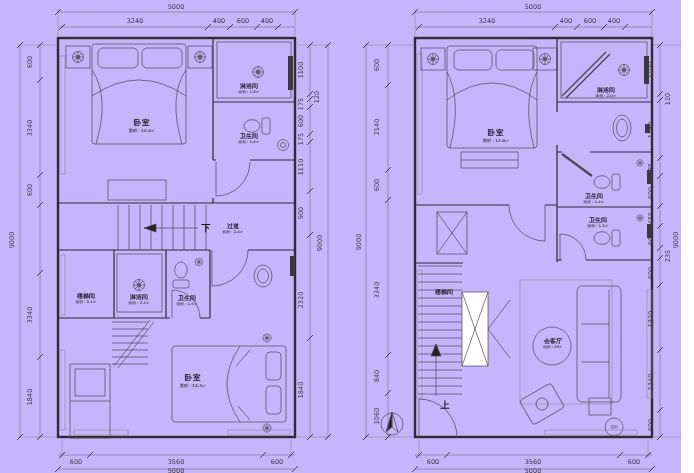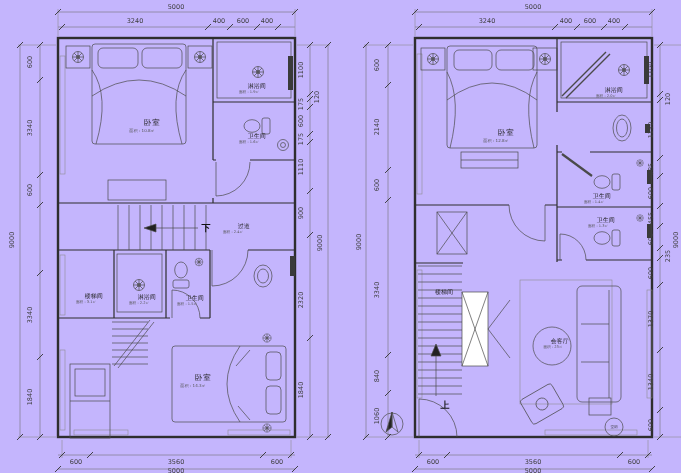--- a/index.html
+++ b/index.html
@@ -2,21 +2,21 @@
 <html><head>
 <meta charset="utf-8">
 <style>
   html,body{margin:0;padding:0;background:#ffffff;}
   .canvas{position:relative;width:681px;height:473px;background:#c4b5fd;overflow:hidden;
           font-family:"DejaVu Sans",sans-serif;}
   .canvas svg{position:absolute;left:0;top:0;}
   .dimh,.dimv{position:absolute;font-size:6.5px;color:#3d3d3d;white-space:nowrap;line-height:1;}
   .dimh{transform:translate(-50%,-50%);}
   .dimv{transform:translate(-50%,-50%) rotate(-90deg);}
-  .room{position:absolute;transform:translate(-50%,-50%);text-align:right;line-height:1.15;white-space:nowrap;}
+  .room{position:absolute;transform:translate(-50%,-50%);text-align:center;line-height:1.15;white-space:nowrap;font-weight:bold;}
   .room .nm{display:block;font-size:7.5px;color:#1f1f1f;letter-spacing:1px;}
   .room .ar{display:block;font-size:6px;color:#555;transform:scale(.68);transform-origin:50% 0;}
   .room.sm .nm{font-size:6px;letter-spacing:0;}
   .room.sm .ar{font-size:6px;transform:scale(.6);}
   .flow{position:absolute;transform:translate(-50%,-50%);font-size:9px;font-weight:bold;color:#111;}
   .acl{position:absolute;transform:translate(-50%,-50%) scale(.6);font-size:6px;color:#333;}
   
   .wall{stroke:#2e2e2e;stroke-width:2.4;fill:none;}
   .wallthin{stroke:#2e2e2e;stroke-width:1.2;fill:none;}
   .thin{stroke:#4a4a4a;stroke-width:.7;fill:none;}

